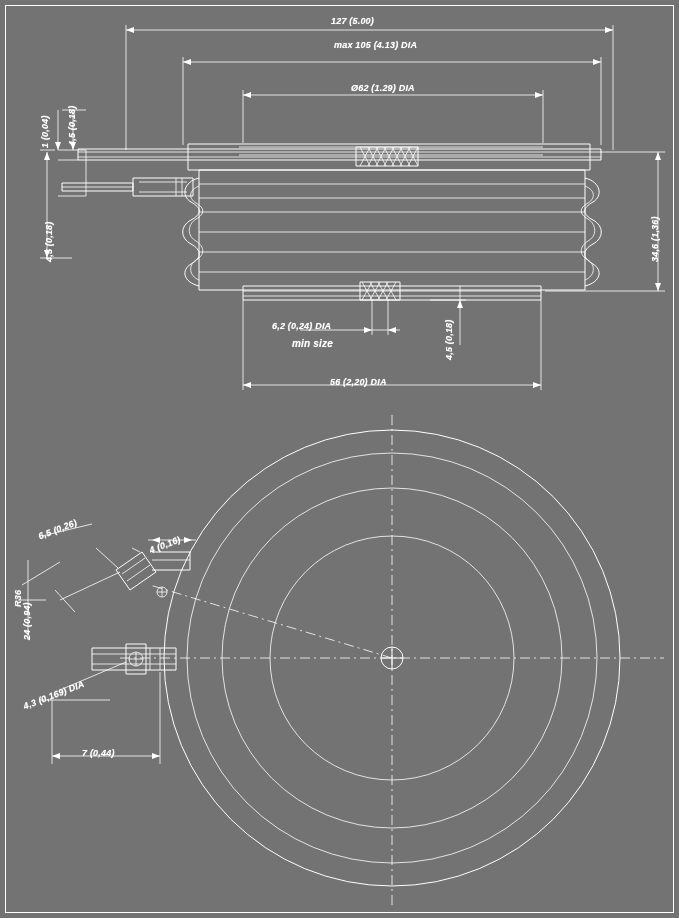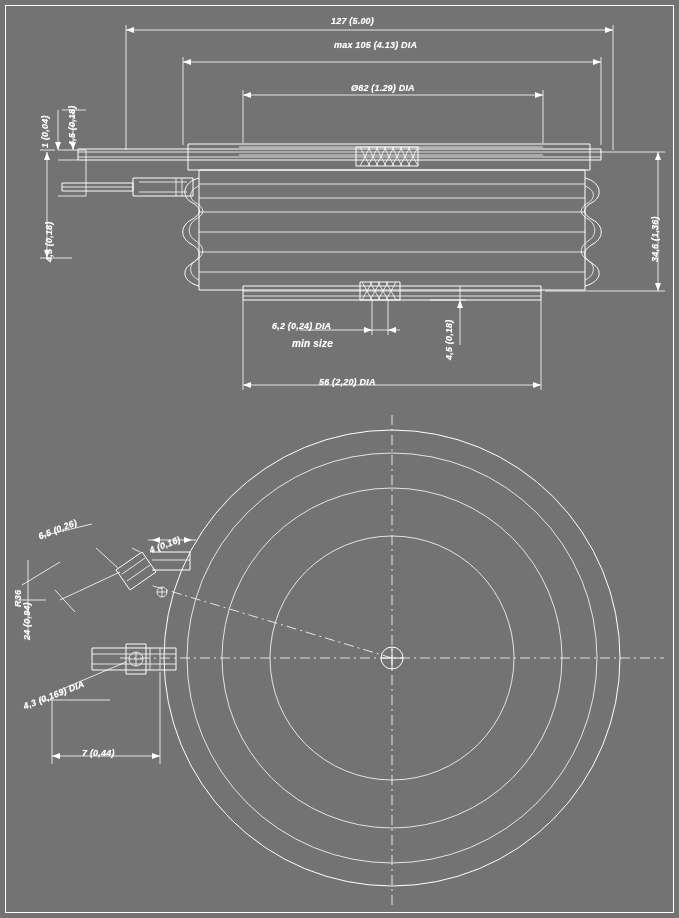--- a/index.html
+++ b/index.html
@@ -257,21 +257,21 @@
   <div class="lbl" style="left:351px;top:83px;">Ø62 (1.29) DIA</div>
 
   <div class="lbl rot90" style="left:650px;top:262px;">34,6 (1,36)</div>
   <div class="lbl rot90" style="left:44px;top:262px;">4,5 (0,18)</div>
   <div class="lbl rot90" style="left:40px;top:148px;">1 (0,04)</div>
   <div class="lbl rot90" style="left:67px;top:146px;">4,5 (0,18)</div>
 
   <div class="lbl" style="left:272px;top:321px;font-style:italic;">6,2 (0,24) DIA</div>
   <div class="lbl sm" style="left:292px;top:338px;">min size</div>
   <div class="lbl rot90" style="left:444px;top:360px;">4,5 (0,18)</div>
-  <div class="lbl" style="left:319px;top:377px;">56 (2,20) DIA</div>
+  <div class="lbl" style="left:330px;top:377px;">56 (2,20) DIA</div>
 
   <div class="lbl rotn20" style="left:37px;top:532px;">6,5 (0,26)</div>
   <div class="lbl rotn20" style="left:148px;top:546px;">4 (0,16)</div>
   <div class="lbl rot90" style="left:22px;top:640px;">24 (0,94)</div>
   <div class="lbl rot90" style="left:13px;top:607px;">R36</div>
   <div class="lbl rotn20" style="left:22px;top:702px;">4,3 (0,169) DIA</div>
   <div class="lbl" style="left:82px;top:748px;">7 (0,44)</div>
 </div>
 
 </body></html>

